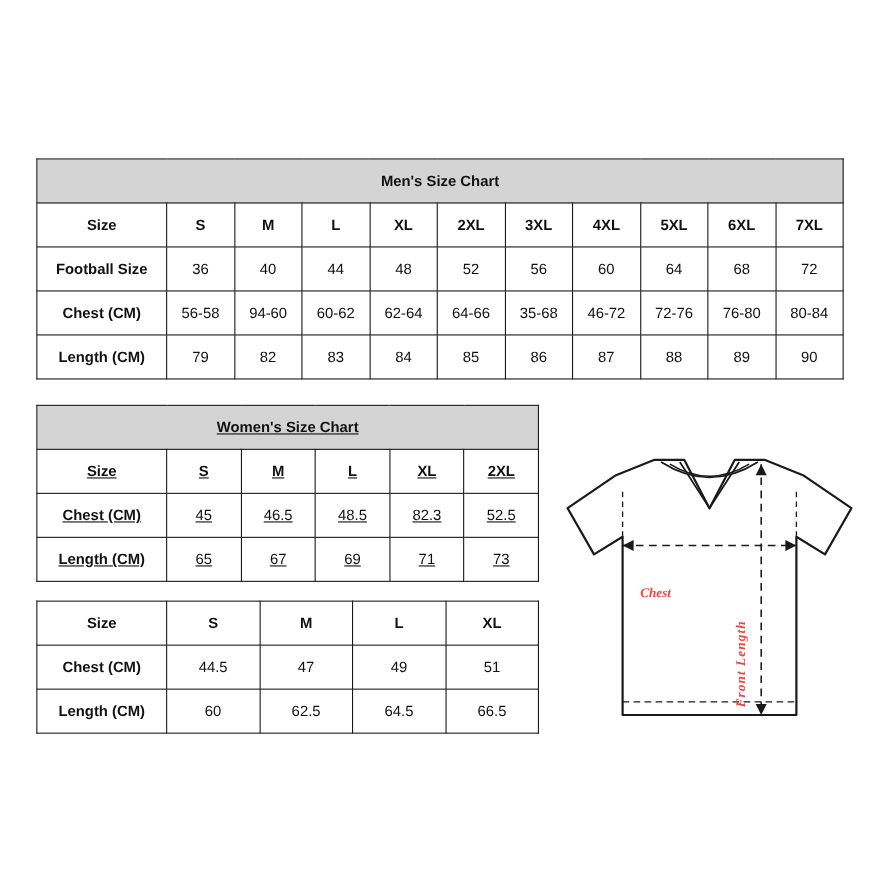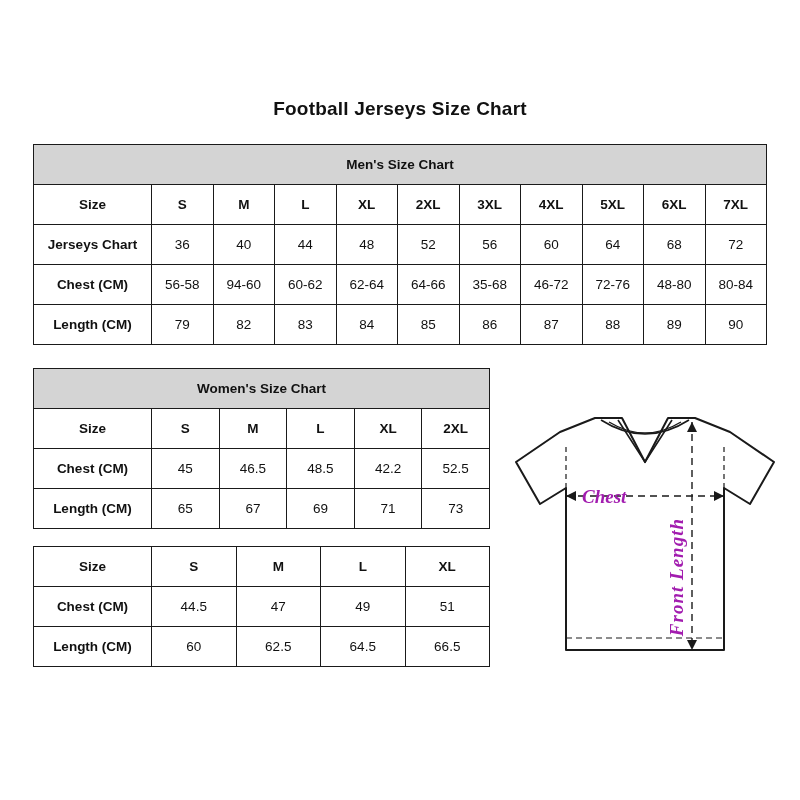--- a/index.html
+++ b/index.html
@@ -70,21 +70,21 @@
   #mens-wrap table { width: 734px; }
   #mens-wrap col.label { width: 118px; }
 
   
   #womens-wrap {
     position: absolute;
     left: 33px;
     top: 368px;
     width: 457px;
   }
-  #womens-wrap table { width: 457px; }
+  #womens-wrap table { width: 457px; text-decoration: underline; }
 
   
   #youth-wrap {
     position: absolute;
     left: 33px;
     top: 546px;
     width: 457px;
   }
   #youth-wrap table { width: 457px; }
 
@@ -97,44 +97,44 @@
     height: 300px;
   }
   #shirt-figure svg {
     display: block;
   }
   .diagram-label {
     position: absolute;
     font-family: "Liberation Serif", serif;
     font-style: italic;
     font-weight: bold;
-    font-size: 19px;
-    color: #a21caf;
+    font-size: 12px;
+    color: #ef4444;
     white-space: nowrap;
+    margin-top: 46px;
   }
   #chest-label {
     left: 82px;
     top: 86px;
   }
   #front-length-label {
     left: 166px;
     top: 118px;
     writing-mode: vertical-rl;
     text-orientation: mixed;
     transform: rotate(180deg);
     transform-origin: center center;
     letter-spacing: 1px;
   }
 </style>
 </head>
 <body>
 
 <div id="page">
 
-  <div class="page-title">Football Jerseys Size Chart</div>
 
   <div id="mens-wrap">
     <table class="size-table">
       <colgroup>
         <col class="label">
         <col>
           <col>
           <col>
           <col>
           <col>
@@ -155,21 +155,21 @@
           <td class="colhead">L</td>
           <td class="colhead">XL</td>
           <td class="colhead">2XL</td>
           <td class="colhead">3XL</td>
           <td class="colhead">4XL</td>
           <td class="colhead">5XL</td>
           <td class="colhead">6XL</td>
           <td class="colhead">7XL</td>
         </tr>
         <tr>
-          <td class="rowlabel">Jerseys Chart</td>
+          <td class="rowlabel">Football Size</td>
           <td>36</td>
           <td>40</td>
           <td>44</td>
           <td>48</td>
           <td>52</td>
           <td>56</td>
           <td>60</td>
           <td>64</td>
           <td>68</td>
           <td>72</td>
@@ -177,21 +177,21 @@
         <tr>
           <td class="rowlabel">Chest (CM)</td>
           <td>56-58</td>
           <td>94-60</td>
           <td>60-62</td>
           <td>62-64</td>
           <td>64-66</td>
           <td>35-68</td>
           <td>46-72</td>
           <td>72-76</td>
-          <td>48-80</td>
+          <td>76-80</td>
           <td>80-84</td>
         </tr>
         <tr>
           <td class="rowlabel">Length (CM)</td>
           <td>79</td>
           <td>82</td>
           <td>83</td>
           <td>84</td>
           <td>85</td>
           <td>86</td>
@@ -224,21 +224,21 @@
           <td class="colhead">M</td>
           <td class="colhead">L</td>
           <td class="colhead">XL</td>
           <td class="colhead">2XL</td>
         </tr>
         <tr>
           <td class="rowlabel">Chest (CM)</td>
           <td>45</td>
           <td>46.5</td>
           <td>48.5</td>
-          <td>42.2</td>
+          <td>82.3</td>
           <td>52.5</td>
         </tr>
         <tr>
           <td class="rowlabel">Length (CM)</td>
           <td>65</td>
           <td>67</td>
           <td>69</td>
           <td>71</td>
           <td>73</td>
         </tr>

